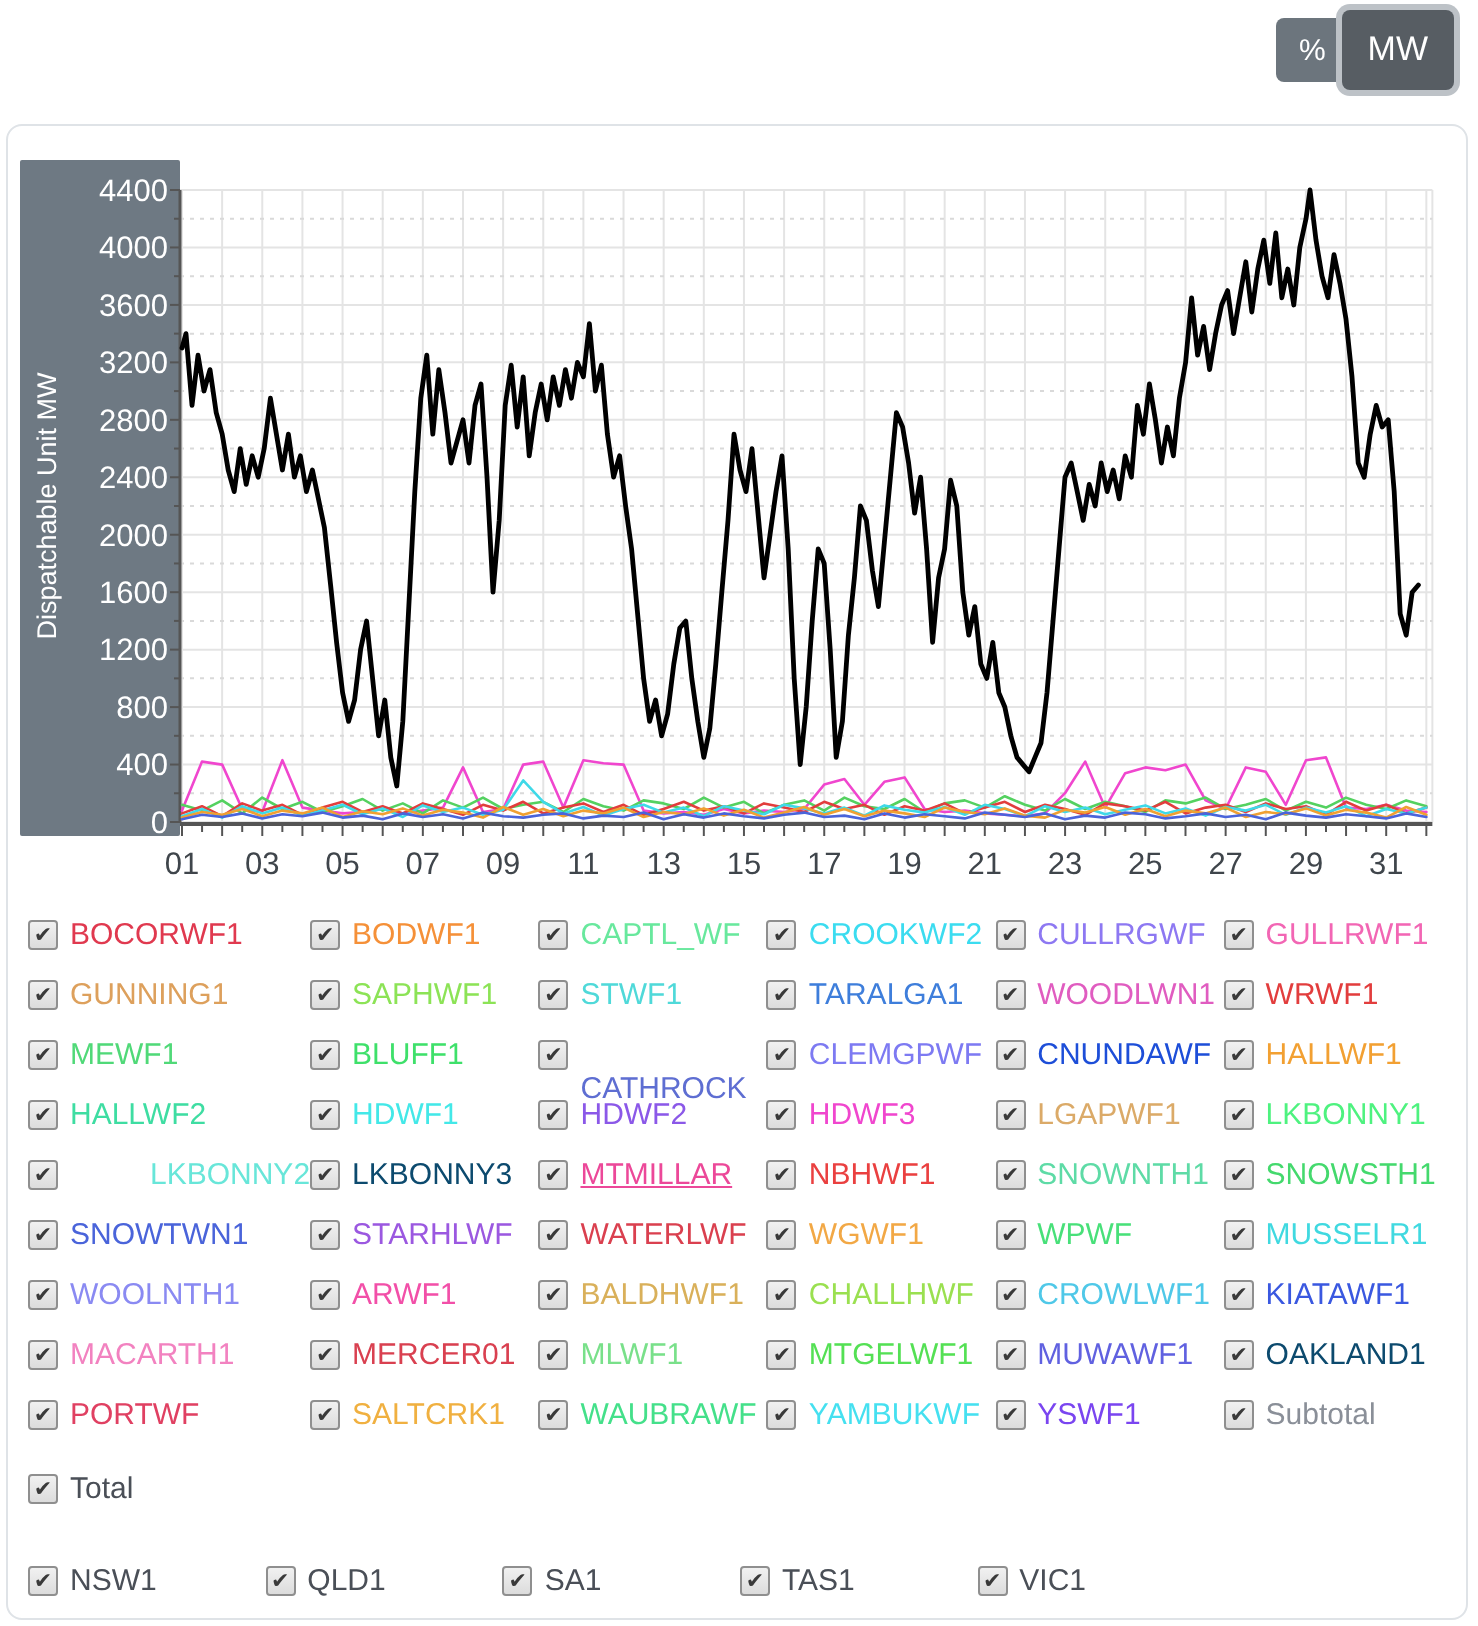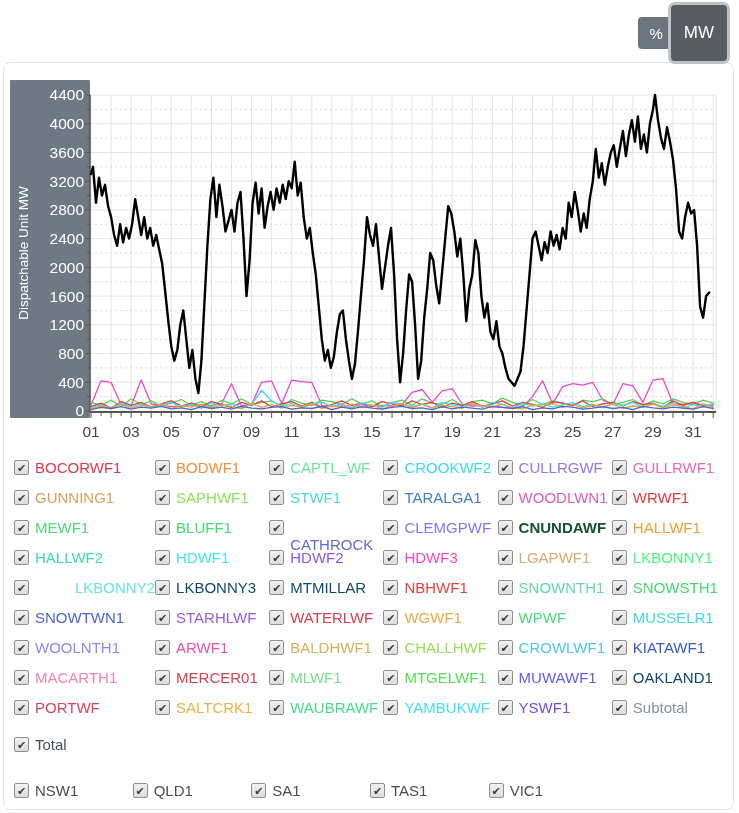--- a/index.html
+++ b/index.html
@@ -4,21 +4,21 @@
 <style>
   html,body{margin:0;padding:0;background:#ffffff;}
   body{width:739px;height:813px;position:relative;overflow:hidden;
        font-family:"Liberation Sans", sans-serif;color:#212529;}
   
   .header{position:absolute;left:0;top:0;width:739px;height:62px;background:#fff;}
   .title{position:absolute;left:10px;top:10px;font-size:27px;font-weight:700;color:#24282c;letter-spacing:-0.2px;}
   .btn-group{position:absolute;right:12px;top:5px;display:flex;align-items:center;}
   .btn{border:none;color:#fff;font-family:"Liberation Sans",sans-serif;border-radius:4px;cursor:pointer;}
   .btn-pct{background:#6c757d;font-size:15px;height:32px;padding:0 11px;position:relative;z-index:1;}
-  .btn-mw{background:#575d63;font-size:17px;height:56px;padding:0 13px;margin-left:-3px;position:relative;z-index:2;
+  .btn-mw{background:#575d63;font-size:17px;height:40px;padding:0 13px;margin-left:-3px;position:relative;z-index:2;
           box-shadow:0 0 0 3px #bdc2c7;}
   
   .panel{position:absolute;left:3px;top:62px;width:731px;height:748px;border:1px solid #dfe3e7;border-radius:8px;background:#fff;box-sizing:border-box;}
   .chart-wrap{position:absolute;left:0;top:0;width:729px;height:392px;}
   
   .legend-grid{position:absolute;left:10px;top:394px;width:712px;display:grid;grid-template-columns:repeat(6,1fr);row-gap:9px;}
   .total-row{position:absolute;left:10px;top:671px;}
   .region-grid{position:absolute;left:10px;top:717px;width:712px;display:grid;grid-template-columns:repeat(6,1fr);}
   .chk{display:flex;align-items:center;gap:6px;height:21px;font-size:15px;cursor:default;}
   .box{width:13px;height:13px;border:1px solid #8f8f8f;border-radius:2px;flex:0 0 13px;
@@ -282,21 +282,21 @@
       <label class="chk">
         <span class="box">✔</span>
         <span class="txt" style="color: rgb(94, 110, 210); margin-top: 34px;">CATHROCK</span>
       </label>
       <label class="chk">
         <span class="box">✔</span>
         <span class="txt" style="color: rgb(125, 122, 242);">CLEMGPWF</span>
       </label>
       <label class="chk">
         <span class="box">✔</span>
-        <span class="txt" style="color: #14532d; font-weight: bold;">CNUNDAWF</span>
+        <span class="txt" style="color: #1d4ed8;">CNUNDAWF</span>
       </label>
       <label class="chk">
         <span class="box">✔</span>
         <span class="txt" style="color: rgb(242, 160, 50);">HALLWF1</span>
       </label>
       <label class="chk">
         <span class="box">✔</span>
         <span class="txt" style="color: rgb(62, 221, 162);">HALLWF2</span>
       </label>
       <label class="chk">
@@ -322,21 +322,21 @@
       <label class="chk">
         <span class="box">✔</span>
         <span class="txt" style="color: rgb(104, 230, 217); margin-left: 40px;">LKBONNY2</span>
       </label>
       <label class="chk">
         <span class="box">✔</span>
         <span class="txt" style="color: #0c4a6e;">LKBONNY3</span>
       </label>
       <label class="chk">
         <span class="box">✔</span>
-        <span class="txt" style="color: #0c4a6e;">MTMILLAR</span>
+        <span class="txt" style="color: #ec4899; text-decoration: underline;">MTMILLAR</span>
       </label>
       <label class="chk">
         <span class="box">✔</span>
         <span class="txt" style="color: rgb(234, 64, 64);">NBHWF1</span>
       </label>
       <label class="chk">
         <span class="box">✔</span>
         <span class="txt" style="color: rgb(94, 219, 166);">SNOWNTH1</span>
       </label>
       <label class="chk">

